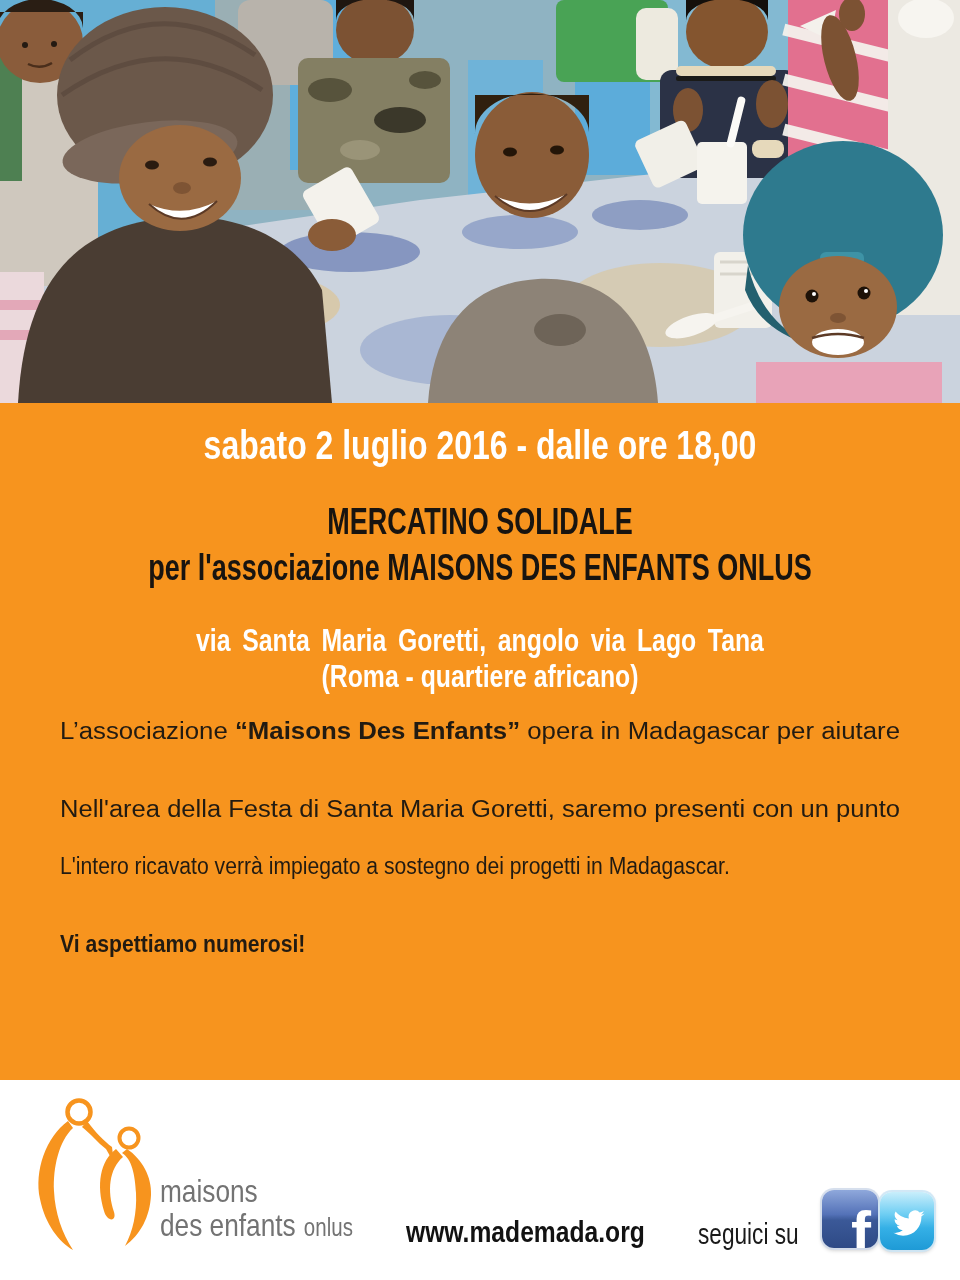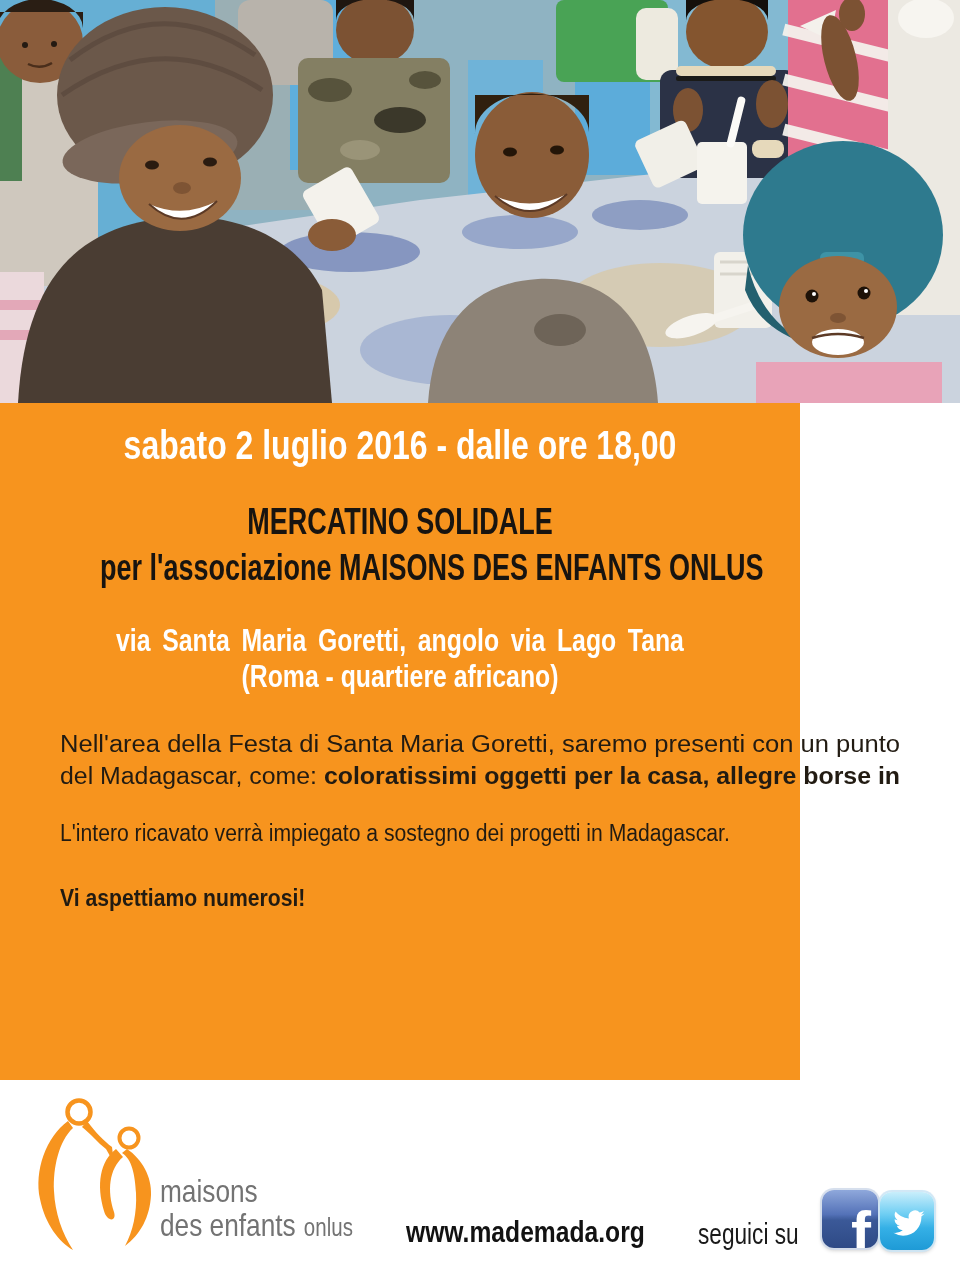--- a/index.html
+++ b/index.html
@@ -1,34 +1,34 @@
 <!DOCTYPE html>
 <html><head>
 <meta charset="utf-8">
 <style>
   html,body{margin:0;padding:0;background:#fff;}
   .poster{position:relative;width:960px;height:1280px;overflow:hidden;background:#fff;
           font-family:"Liberation Sans","DejaVu Sans",sans-serif;}
   
   .photo{width:960px;height:403px;overflow:hidden;line-height:0;}
   
-  .orange{box-sizing:border-box;width:800px;height:677px;background:#F7941E;padding-top:16px;}
+  .orange{box-sizing:border-box;width:960px;height:677px;background:#F7941E;padding-top:16px;}
   .date{height:52px;line-height:52px;text-align:center;color:#fff;font-weight:bold;font-size:41px;
         transform:scaleX(0.78);transform-origin:50% 50%;white-space:nowrap;}
   .t1,.t2{line-height:46px;text-align:center;color:#181410;font-weight:bold;font-size:36px;
         transform:scaleX(0.75);transform-origin:50% 50%;white-space:nowrap;}
   .t1{margin-top:28px;}
   .v1,.v2{line-height:36px;text-align:center;color:#fff;font-weight:bold;font-size:31px;
         transform:scaleX(0.80);transform-origin:50% 50%;white-space:nowrap;}
   .v1{margin-top:32px;word-spacing:6px;}
   .textcol{margin-top:20px;padding:0 60px;color:#221b12;font-size:23px;}
   .line{height:32px;line-height:32px;overflow:visible;}
   .jline{display:inline-block;white-space:nowrap;transform-origin:0 50%;}
   .lline{display:inline-block;white-space:nowrap;transform:scaleX(0.92);transform-origin:0 50%;}
-  .para.mt33{margin-top:33px;} .para.mt25{margin-top:25px;}
+  .para.mt33{margin-top:46px;} .para.mt25{margin-top:25px;}
   strong{font-weight:bold;}
   
   .footer{position:relative;width:960px;height:200px;background:#fff;}
   .logomark{position:absolute;left:20px;top:5px;width:150px;height:190px;}
   .logotext{position:absolute;left:160px;top:94px;color:#737373;}
   .lt1{font-size:32px;line-height:34px;transform:scaleX(0.82);transform-origin:0 50%;white-space:nowrap;}
   .lt2{font-size:32px;line-height:34px;transform:scaleX(0.82);transform-origin:0 50%;white-space:nowrap;}
   .onlus{font-size:25px;margin-left:10px;}
   .website{position:absolute;left:406px;top:136px;font-size:29px;font-weight:bold;color:#121212;
         transform:scaleX(0.85);transform-origin:0 50%;white-space:nowrap;}
@@ -188,24 +188,24 @@
 
   <div class="orange">
     <div class="date">sabato 2 luglio 2016 - dalle ore 18,00</div>
     <div class="t1">MERCATINO SOLIDALE</div>
     <div class="t2">per l'associazione MAISONS DES ENFANTS ONLUS</div>
     <div class="v1">via Santa Maria Goretti, angolo via Lago Tana</div>
     <div class="v2">(Roma - quartiere africano)</div>
 
     <div class="textcol">
       <div class="para">
+        <div class="line"><span class="jline" style="transform: scaleX(1.12126);"><span>L’associazione </span><strong>“Maisons Des Enfants”</strong><span> opera in Madagascar per aiutare</span></span></div>
       </div>
       <div class="para mt33">
         <div class="line"><span class="jline" style="transform: scaleX(1.11093);">Nell'area della Festa di Santa Maria Goretti, saremo presenti con un punto</span></div>
-        <div class="line"><span class="jline" style="transform: scaleX(1.08078);"><span>del Madagascar, come: </span><strong>coloratissimi oggetti per la casa, allegre borse in</strong></span></div>
       </div>
       <div class="para mt25">
         <div class="line"><span class="lline">L'intero ricavato verrà impiegato a sostegno dei progetti in Madagascar.</span></div>
       </div>
       <div class="para mt33">
         <div class="line"><strong class="lline">Vi aspettiamo numerosi!</strong></div>
       </div>
     </div>
   </div>
 

